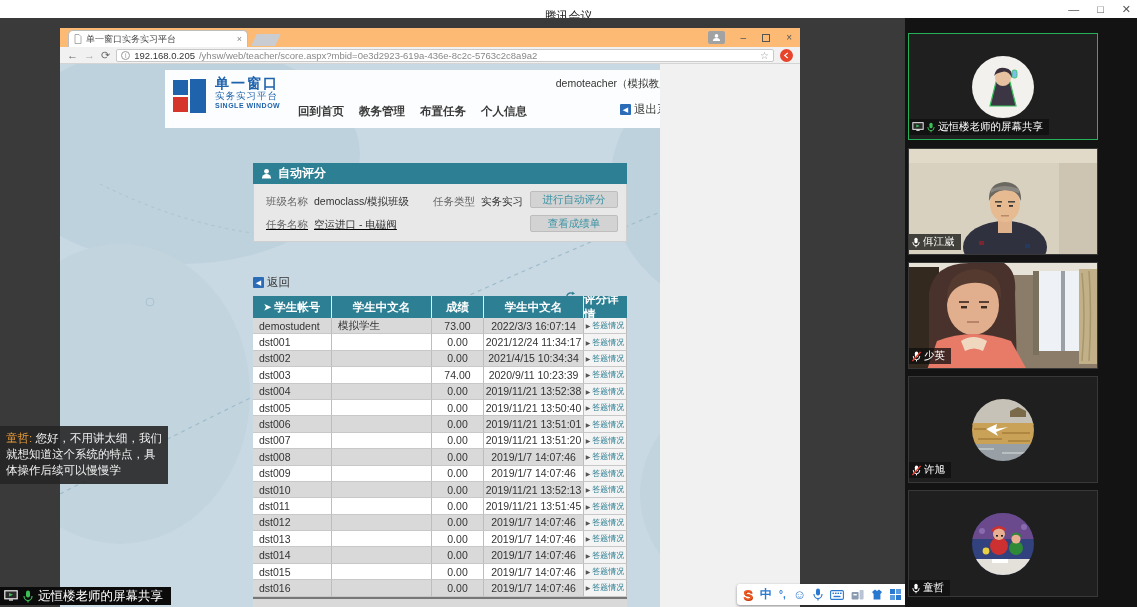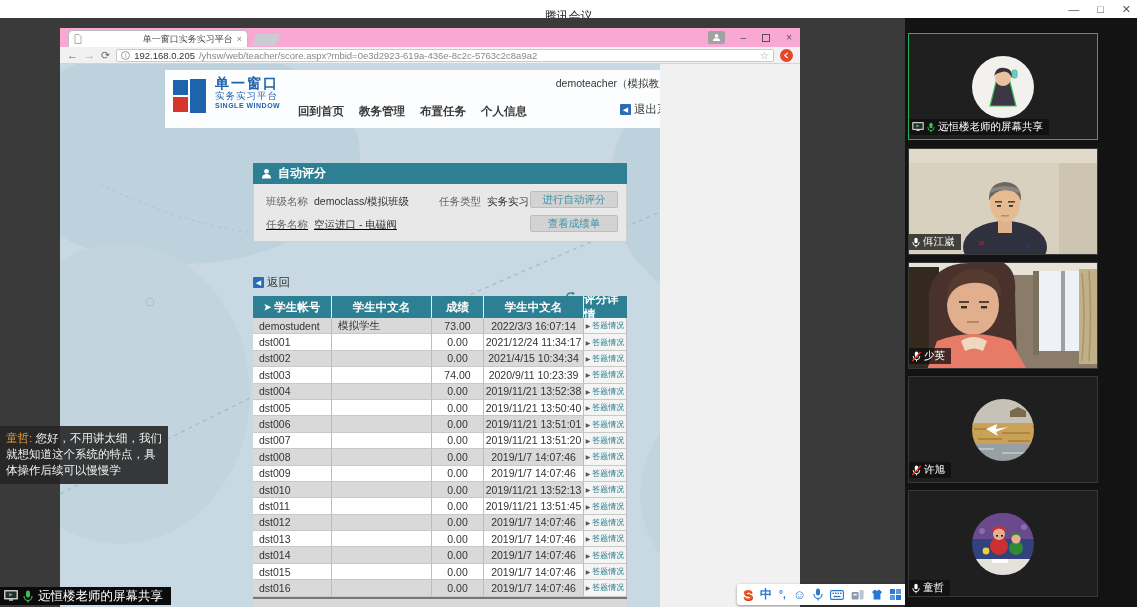--- a/index.html
+++ b/index.html
@@ -13,21 +13,21 @@
   .titlebar .app-title { position:absolute; left:0; right:0; text-align:center; font-size:12px; color:#222; }
   .win-ctrls { position:absolute; right:6px; top:0; height:18px; display:flex; gap:18px; align-items:center;
                color:#555; font-size:11px; }
   .win-ctrls span { cursor:default; }
 
   
   .share-area { position:absolute; left:0; top:18px; width:905px; height:589px; background:#3a3a3a; overflow:hidden; }
 
   
   .browser { position:absolute; left:60px; top:10px; width:740px; height:579px; background:#f1f1f1; }
-  .tabstrip { position:relative; height:19px; background:#f9a8d4;text-align:right; }
+  .tabstrip { position:relative; height:19px; background:#fdba74; }
   .tab { position:absolute; left:8px; top:2px; width:180px; height:17px; background:#fff;
          border:1px solid #bdbdbd; border-bottom:none; border-radius:5px 5px 0 0;
          display:flex; align-items:center; gap:4px; padding:0 5px; }
   .tab-title { font-size:9px; color:#444; white-space:nowrap; overflow:hidden; flex:1; }
   .tab-close { font-size:9px; color:#888; }
   .newtab { position:absolute; left:194px; top:6px; width:24px; height:12px; background:#c9ccd1; transform:skewX(-25deg); }
   .browser-ctrls { position:absolute; right:8px; top:3px; display:flex; gap:16px; align-items:center; color:#555; font-size:10px; }
   .profile-badge { width:17px; height:13px; background:#a2a2a2; border-radius:2px; display:flex; align-items:center; justify-content:center; }
   .restore-box { width:8px; height:8px; border:1px solid #555; display:inline-block; }
 
@@ -70,21 +70,21 @@
   .panel { position:absolute; left:193px; top:99px; width:374px; }
   .panel-head { height:21px; background:#2d7f93; color:#fff; font-size:12px; font-weight:bold;
                 display:flex; align-items:center; gap:6px; padding:0 8px; }
   .panel-notch { position:absolute; left:26px; top:21px; width:0; height:0;
                  border:5px solid transparent; border-top:6px solid #fff; }
   .panel-body { position:relative; height:58px; background:#e8e8e8; border:1px solid #cfcfcf; border-top:none; }
   .field-row { position:absolute; left:12px; display:flex; gap:6px; align-items:center; }
   .field-row .lab { font-size:10.5px; color:#666; }
   .field-row .val { font-size:10.5px; color:#333; }
   .fr1 { top:11px; } .fr2 { top:34px;text-decoration:underline; }
-  .fr1b { position:absolute; left:185px; top:11px; display:flex; }
+  .fr1b { position:absolute; left:179px; top:11px; display:flex; }
   .panel-btn { position:absolute; right:8px; width:88px; height:17px; background:#d3d3d3; border:1px solid #bdbdbd;
                border-radius:2px; color:#3d93a5; font-size:10.5px; display:flex; align-items:center;
                justify-content:center; cursor:pointer; }
   .pb1 { top:7px; } .pb2 { top:31px; }
 
   
   .actions { position:absolute; left:193px; top:211px; width:374px; height:15px; }
   .back-link { position:absolute; left:0; top:0; display:flex; align-items:center; gap:3px; cursor:pointer; }
   .back-link .txt { font-size:11.5px; color:#333; }
   .refresh-link { position:absolute; left:312px; top:0; display:flex; align-items:center; gap:3px; cursor:pointer; }

